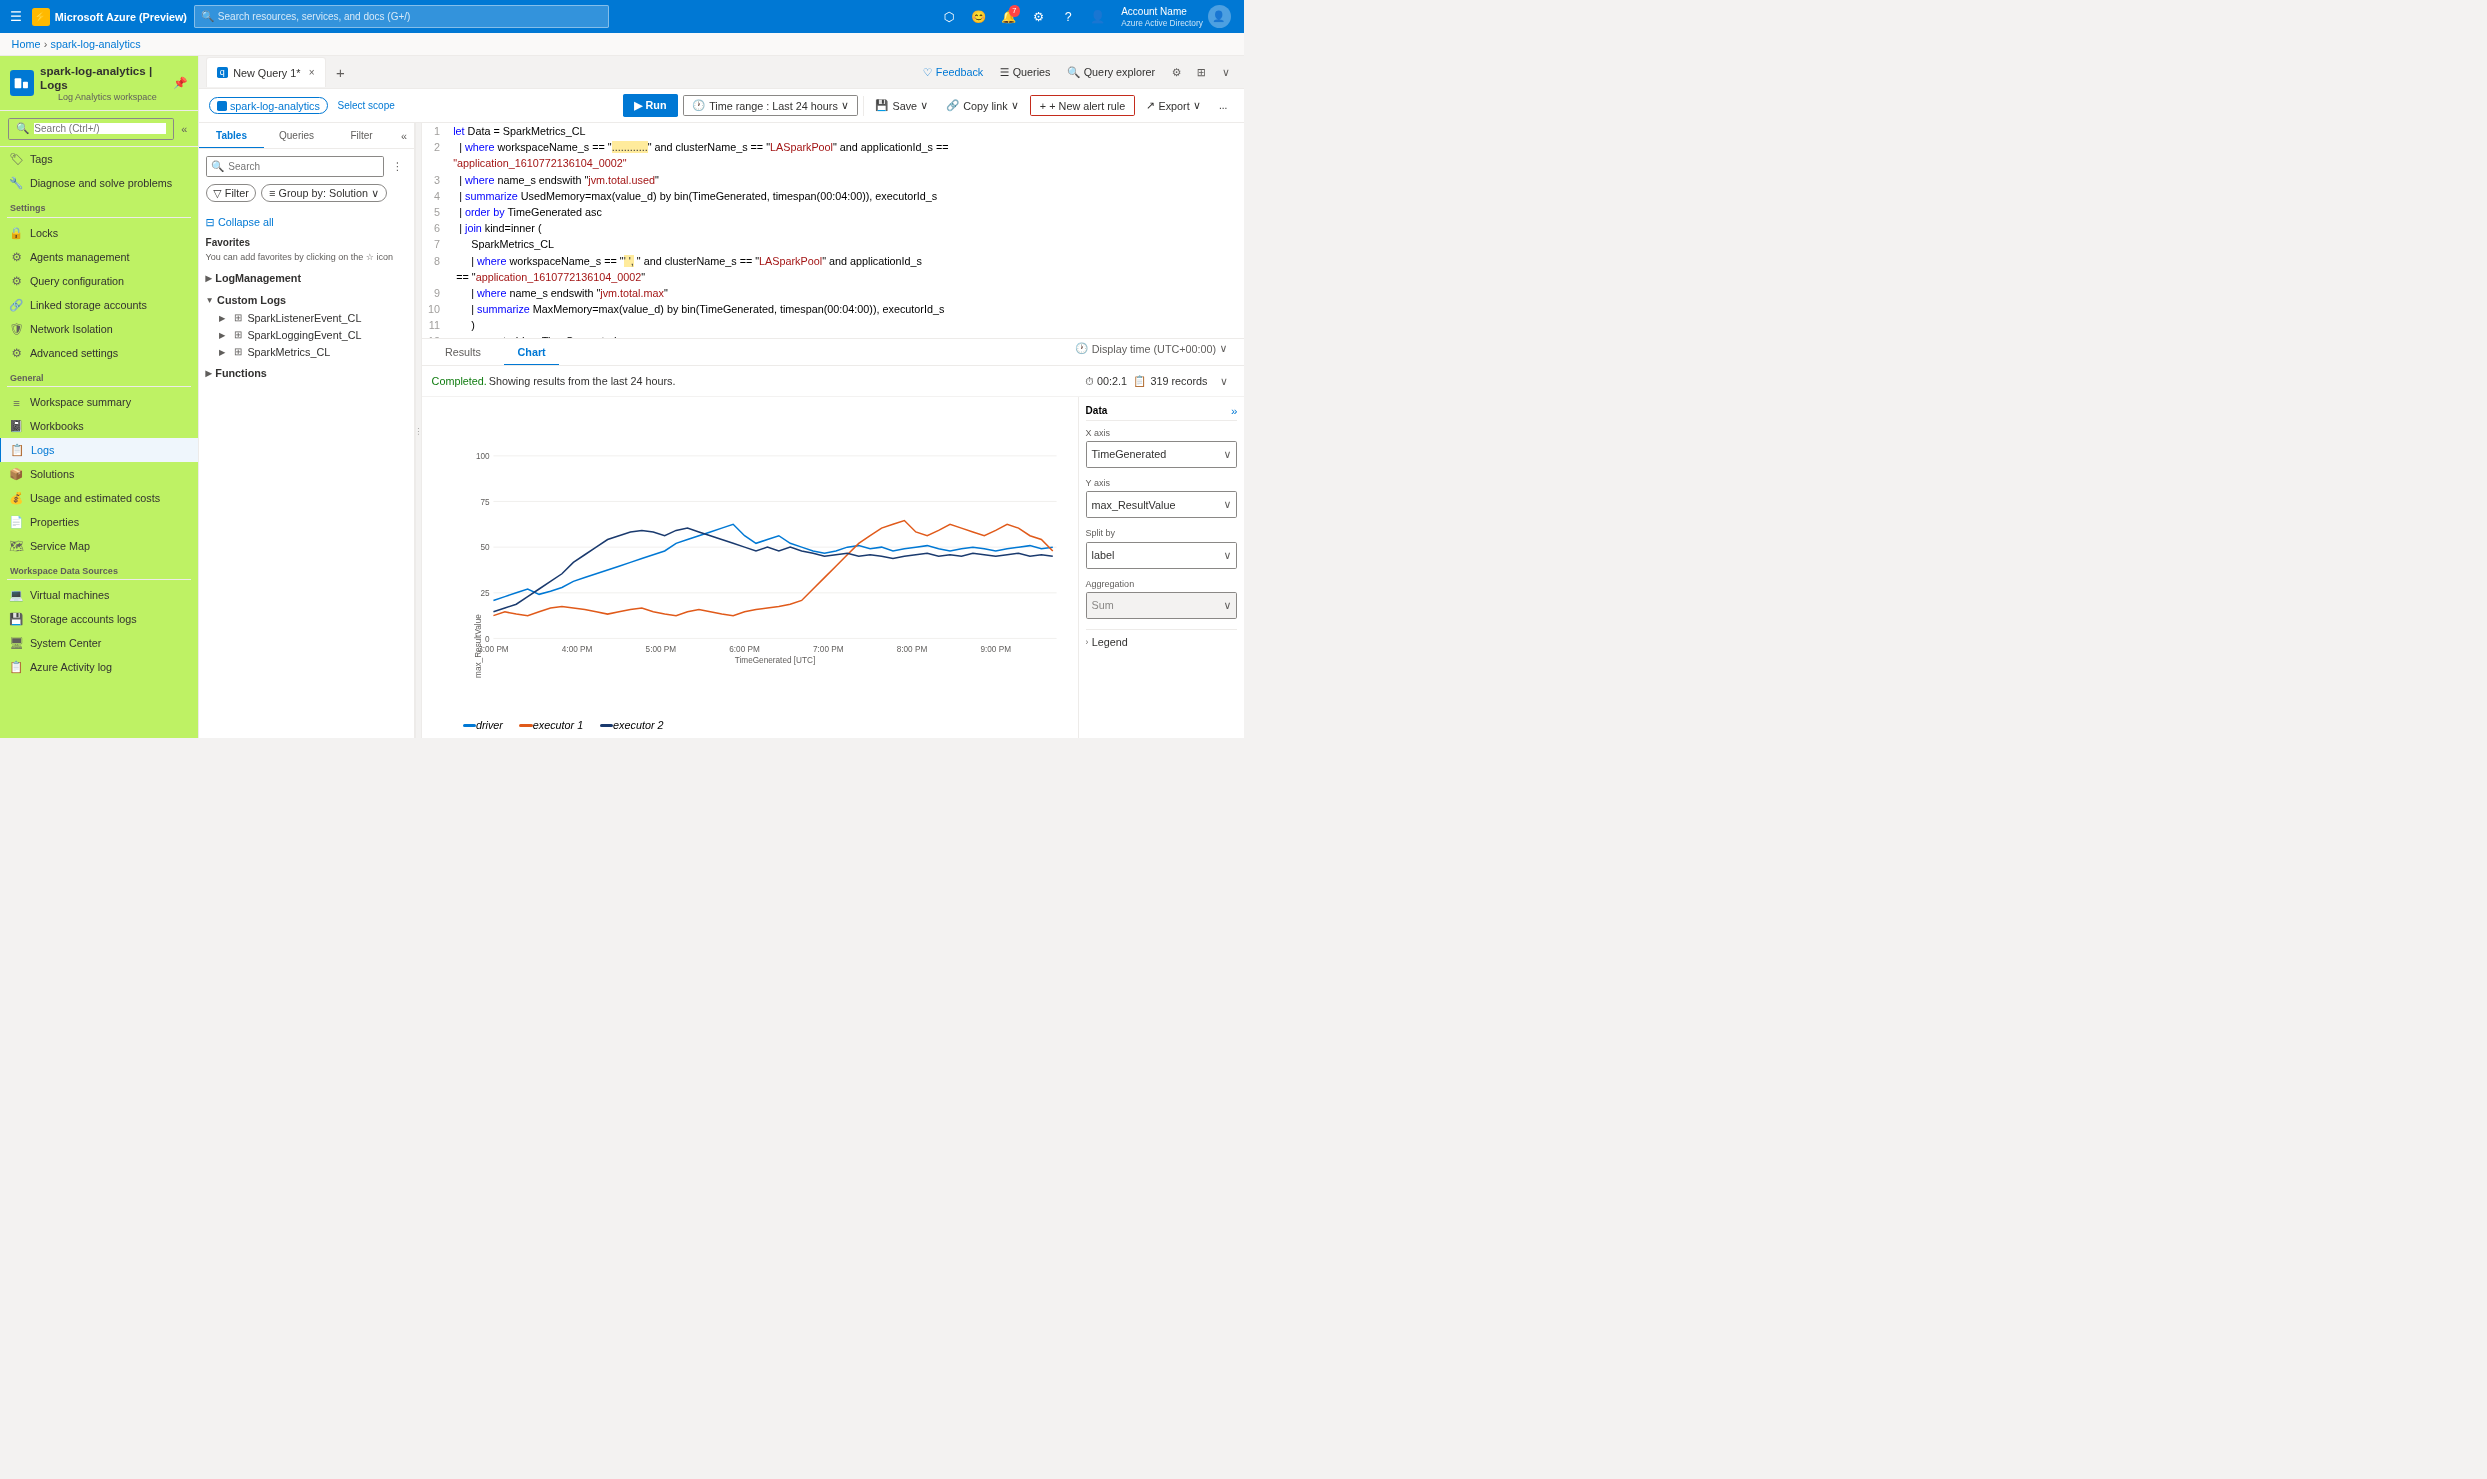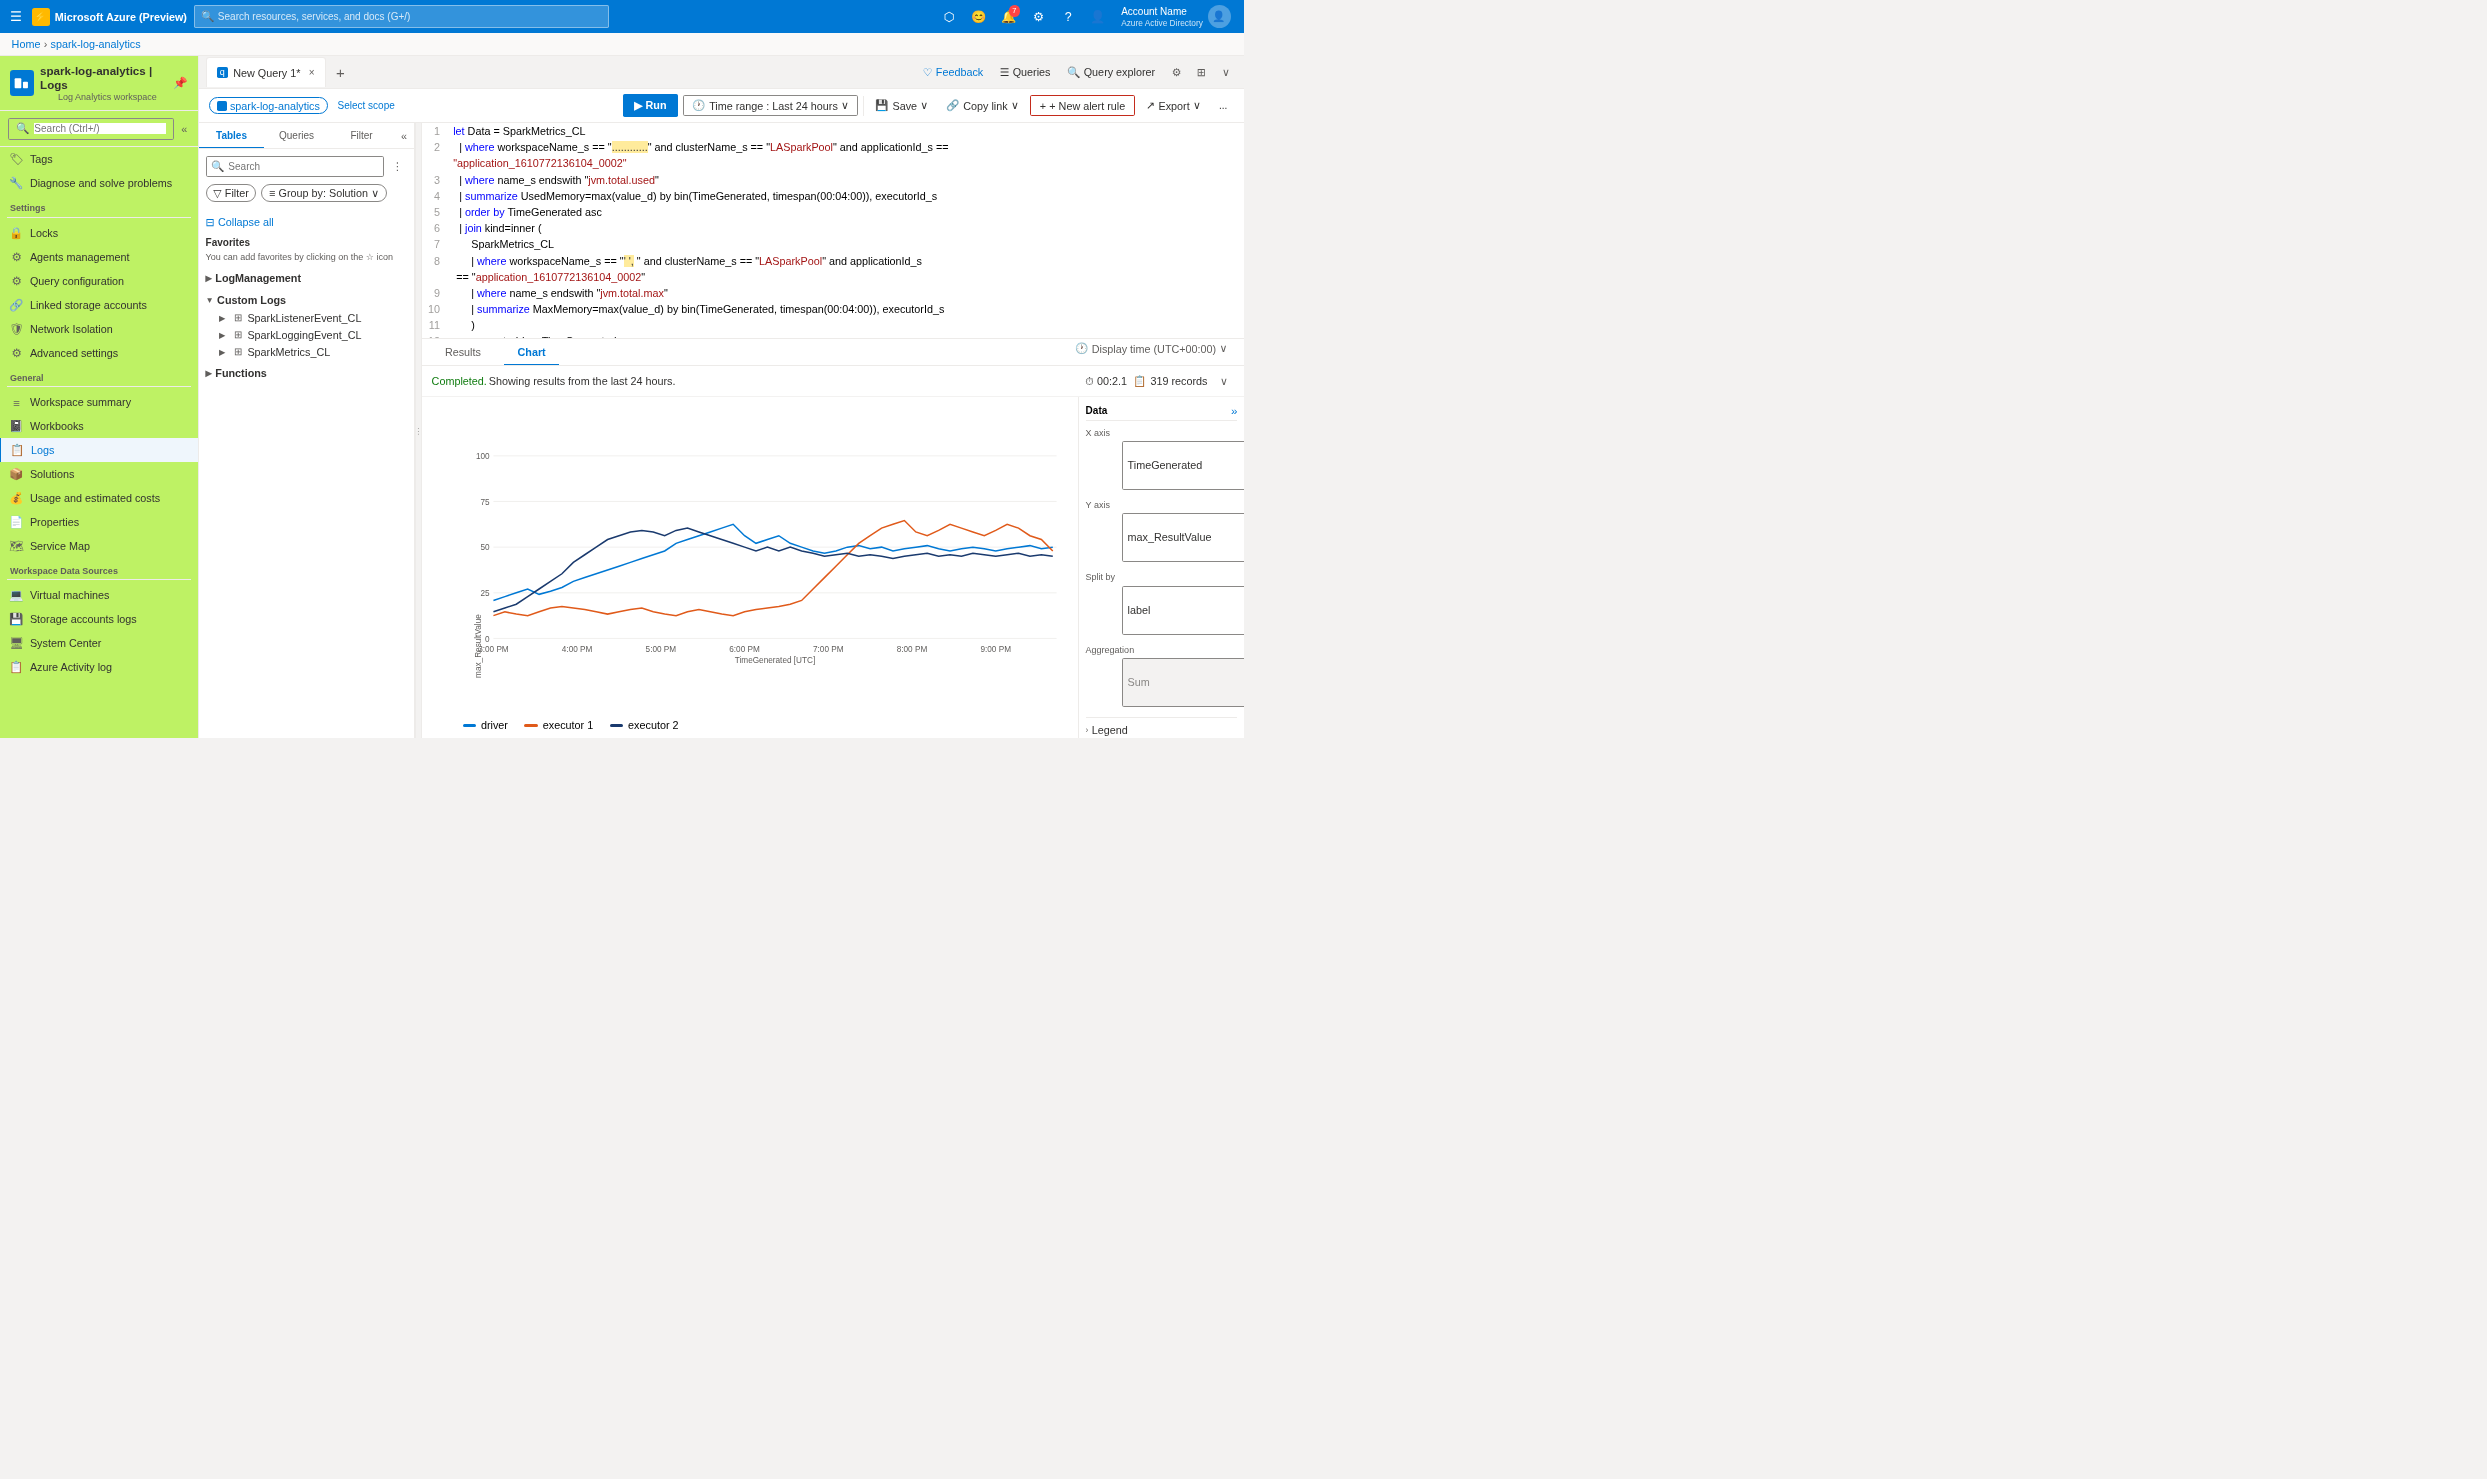--- a/index.html
+++ b/index.html
@@ -130,26 +130,26 @@
     .results-status-right { margin-left: auto; display: flex; align-items: center; gap: 6.6px; }
     .records-count { display: flex; align-items: center; gap: 3.3px; font-size: 10px; color: #323130; }
     .expand-btn { display: flex; align-items: center; justify-content: center; width: 20px; height: 20px; cursor: pointer; color: #605e5c; }
 
     
     .chart-container { flex: 1; position: relative; overflow: hidden; }
     .chart-svg-wrapper { position: absolute; left: 0; top: 0; right: 166px; bottom: 0; padding: 8.3px 6.6px 33px 41px; }
     .chart-panel-right { position: absolute; right: 0; top: 0; width: 166px; bottom: 0; border-left: 0.8px solid #edebe9; overflow-y: auto; padding: 6.6px; background: white; }
     .chart-panel-section { margin-bottom: 10px; }
     .chart-panel-label { font-size: 9px; color: #605e5c; margin-bottom: 3.3px; display: flex; align-items: center; justify-content: space-between; }
-    .chart-select { width: 100%; border: 0.8px solid #8a8886; border-radius: 1.7px; padding: 17px 5px; font-size: 10px; color: #323130; background: white; display: flex; justify-content: space-between; cursor: pointer; margin-left: 36px; }
+    .chart-select { width: 100%; border: 0.8px solid #8a8886; border-radius: 1.7px; padding: 6px 5px; font-size: 10px; color: #323130; background: white; display: flex; align-items: center; justify-content: space-between; cursor: pointer; }
     .chart-select-chevron { color: #605e5c; }
     .legend-section { border-top: 0.8px solid #edebe9; padding-top: 6.6px; }
     .legend-toggle { display: flex; align-items: center; gap: 3.3px; cursor: pointer; font-size: 10px; color: #323130; }
     .legend-chevron { font-size: 8.3px; color: #605e5c; }
-    .legend-item { display: flex; align-items: center; gap: 5px; font-size: 9px; }
+    .legend-item { display: flex; align-items: center; font-size: 9px; font-style: italic; }
     .legend-dot-driver { width: 13.3px; height: 2.5px; background: #0078d4; border-radius: 1.7px; }
     .legend-dot-exec1 { width: 13.3px; height: 2.5px; background: #e05a1a; border-radius: 1.7px; }
     .legend-dot-exec2 { width: 13.3px; height: 2.5px; background: #1a3a6e; border-radius: 1.7px; }
   </style>
 </head>
 <body>
 
 <div class="top-bar">
   <span class="hamburger">☰</span>
   <div class="brand">

